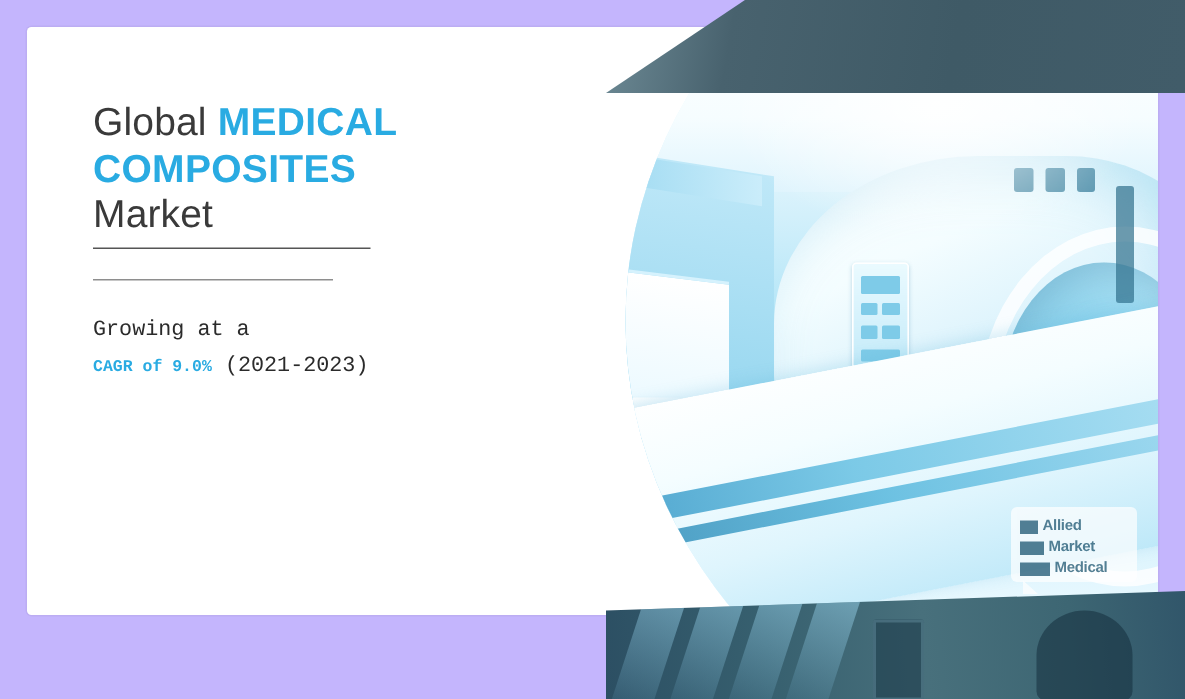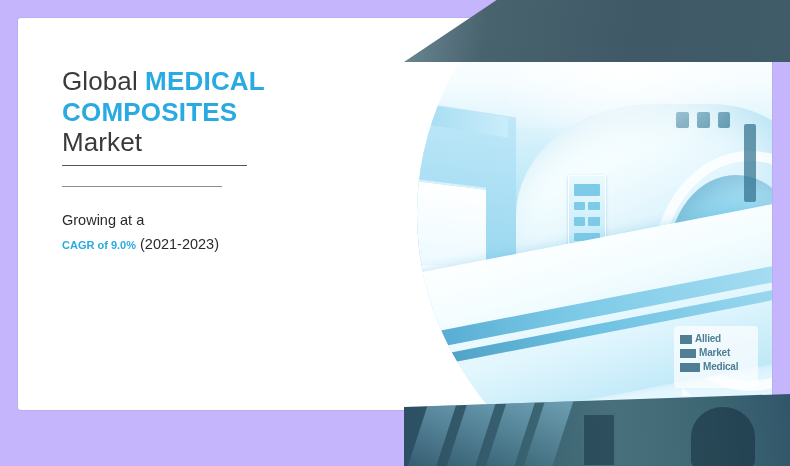--- a/index.html
+++ b/index.html
@@ -105,26 +105,26 @@
     margin:18px 0 0 18px;font-size:10.5px;letter-spacing:.85px;
     color:#3d3d3d;font-weight:400;white-space:nowrap;
   }
   .rule-sub{margin:7px 0 0 18px;width:185px;height:1px;background:#555;}
 
   .stat{margin:54px 0 0 18px;font-size:14.5px;line-height:1.62;color:#2b2b2b;max-width:330px;}
   .stat .big{color:#29abe2;font-weight:700;font-size:16.5px;}
 
   .rule-mid{margin:20px 0 0 18px;width:160px;height:1px;background:#8e8e8e;}
 
-  .stat2{margin:22px 0 0 18px;font-size:14.5px;line-height:1.62;color:#2b2b2b;}
+  .stat2{margin:22px 0 0 18px;font-size:14.5px;line-height:1.62;color:#2b2b2b;font-family:Liberation Mono, monospace;}
   .stat2 .big{color:#29abe2;font-weight:700;font-size:11px;}
 
   
   .logo{
-    position:absolute;right:14px;bottom:22px;width:84px;height:62px;
+    position:absolute;right:14px;bottom:22px;width:84px;height:50px;
     opacity:.88;pointer-events:none;
   }
   .logo .bubble{
     position:absolute;inset:0;background:rgba(255,255,255,.80);border-radius:4px;
   }
   .logo .tail{
     position:absolute;left:8px;bottom:-8px;width:0;height:0;
     border-left:10px solid rgba(255,255,255,.80);
     border-top:9px solid transparent;border-bottom:0;
   }

